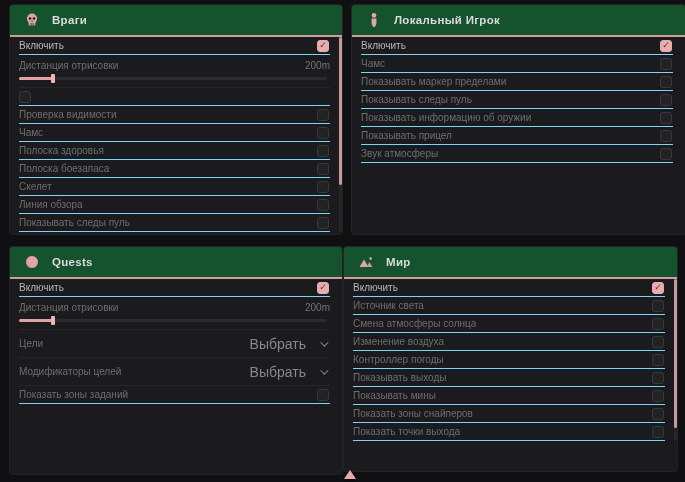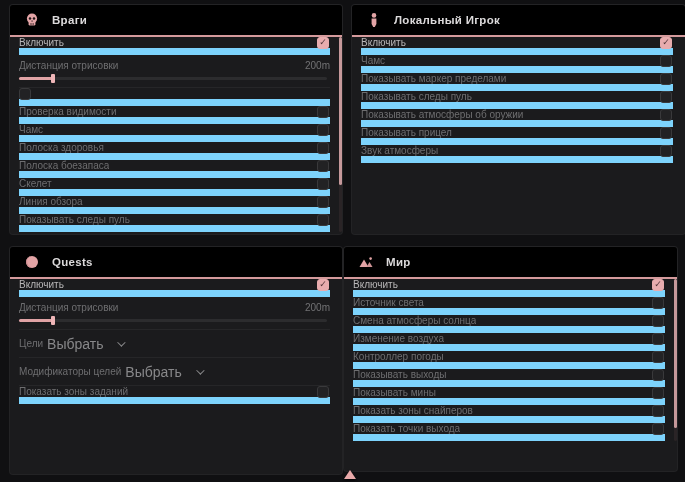--- a/index.html
+++ b/index.html
@@ -5,40 +5,40 @@
   html,body{margin:0;padding:0;background:#101012;}
   *{box-sizing:border-box;}
   .stage{position:relative;width:685px;height:482px;background:#101012;overflow:hidden;
          font-family:"Liberation Sans","DejaVu Sans",sans-serif;}
   .panel{position:absolute;background:#1b1b1d;border-radius:3px;overflow:hidden;
          box-shadow:0 0 0 1px #232325;}
   #panel-0{left:10px;top:5px;width:332px;height:229px;}
   #panel-1{left:352px;top:5px;width:333px;height:229px;}
   #panel-2{left:10px;top:247px;width:332px;height:227px;}
   #panel-3{left:344px;top:247px;width:333px;height:224px;}
-  .panel-header{height:30px;display:flex;align-items:center;padding:0 14px;background:#000000;}
+  .panel-header{height:30px;display:flex;align-items:center;padding:0 14px;background:#14532d;}
   .panel-header .hicon{width:16px;height:16px;display:inline-flex;align-items:center;justify-content:center;margin-right:12px;}
   .panel-title{color:#dcdadb;font-size:11.5px;font-weight:bold;letter-spacing:.3px;}
   .accent-line{height:2px;background:#d49a9c;}
   .panel-body{padding:0 12px 0 9px;position:relative;}
-  .row{display:flex;align-items:center;height:18px;border-bottom:7px solid #7dd3fc;
+  .row{display:flex;align-items:center;height:18px;border-bottom:1px solid #7dd3fc;
        justify-content:space-between;}
   .lbl{color:#6e6e70;font-size:10px;white-space:nowrap;overflow:hidden;}
   .lbl.bright{color:#b9b7b8;}
   .cb{width:12px;height:12px;border-radius:3px;background:#222224;border:1px solid #39393b;
       flex:0 0 auto;display:flex;align-items:center;justify-content:center;margin-right:1px;}
   .cb.on{background:#e8acae;border-color:#e8acae;}
   .cb .check{color:#533438;font-size:9px;font-weight:bold;line-height:1;transform:translateY(-.5px);}
   .slider-row{display:block;height:33px;border-bottom:1px solid #262628;padding-top:2px;}
   .slider-top{display:flex;justify-content:space-between;align-items:center;height:16px;}
   .val{color:#727274;font-size:10px;}
   .track{position:relative;height:3px;background:#2c2c2e;border-radius:2px;margin-top:4px;width:99%;}
   .fill{position:absolute;left:0;top:0;height:3px;background:#e0a3a5;border-radius:2px;}
   .thumb{position:absolute;top:-3px;width:4px;height:9px;background:#efb6b8;border-radius:1px;}
-  .select-row{height:28px;border-bottom:1px solid #262628;display:flex;align-items:center;}
+  .select-row{height:28px;border-bottom:1px solid #262628;display:flex;align-items:center;justify-content:space-between;}
   .select{display:flex;align-items:center;gap:14px;padding:3px 4px;border-radius:2px;}
   .sel-text{color:#88888a;font-size:14px;}
   .chev{width:6px;height:6px;border-right:1.5px solid #8a8a8c;border-bottom:1.5px solid #8a8a8c;
         transform:rotate(45deg) translateY(-2px);}
   .scrollbar{position:absolute;top:0;right:0;width:3px;height:100%;background:#2a2426;border-radius:2px;}
   .sb-thumb{position:absolute;left:0;top:0;width:3px;background:#c5989a;border-radius:2px;}
   .cursor{position:absolute;left:344px;top:470px;width:0;height:0;
           border-left:6px solid transparent;border-right:6px solid transparent;
           border-bottom:9px solid #e8a9a9;filter:drop-shadow(0 1px 1px #000);}
 </style>
@@ -141,21 +141,21 @@
         </div>
         <div class="row">
           <span class="lbl">Показывать маркер пределами</span>
           <span class="cb"></span>
         </div>
         <div class="row">
           <span class="lbl">Показывать следы пуль</span>
           <span class="cb"></span>
         </div>
         <div class="row">
-          <span class="lbl">Показывать атмосферы об оружии</span>
+          <span class="lbl">Показывать информацию об оружии</span>
           <span class="cb"></span>
         </div>
         <div class="row">
           <span class="lbl">Показывать прицел</span>
           <span class="cb"></span>
         </div>
         <div class="row">
           <span class="lbl">Звук атмосферы</span>
           <span class="cb"></span>
         </div>

